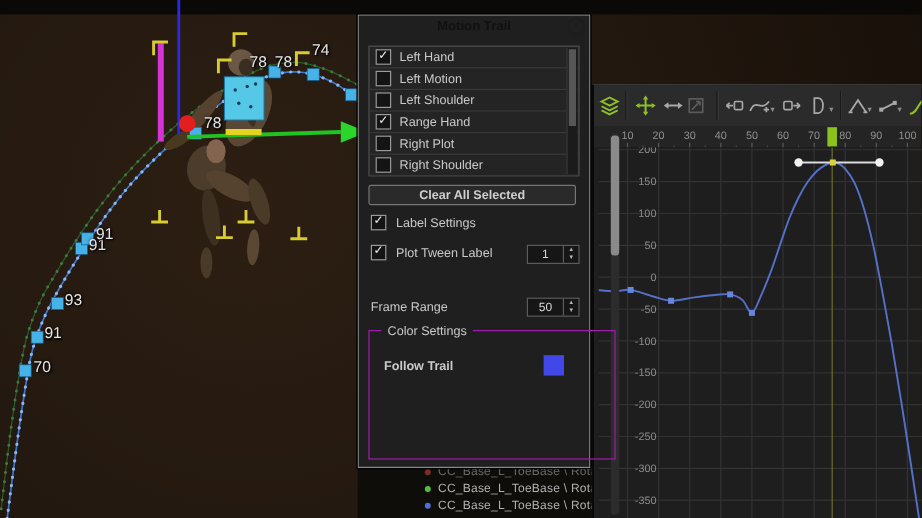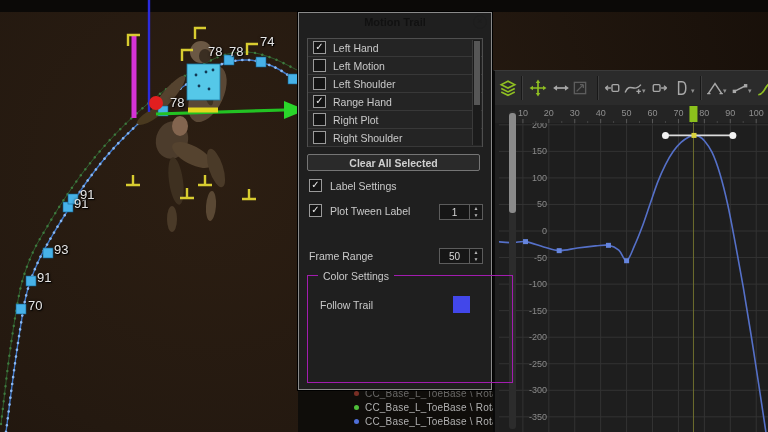--- a/index.html
+++ b/index.html
@@ -356,18 +356,18 @@
   <div class="spinner" style="top:235px">
     <span class="spin-val">50</span>
     <span class="spin-arrows">
         <span class="spin-up">▲</span>
         <span class="spin-dn">▼</span>
       </span>
   </div>
 
   <div id="color-group" class="abs">
     <span id="color-group-title">Color Settings</span>
-  <div class="color-row" style="top: 20px;">
+  <div class="color-row" style="top: 20px; font-weight: bold;">
         <span class="opt-label">Follow Trail</span>
         <span class="swatch" style="background: rgb(66, 71, 234);"></span>
       </div>
     </div>
 </div>
 
 </body></html>

